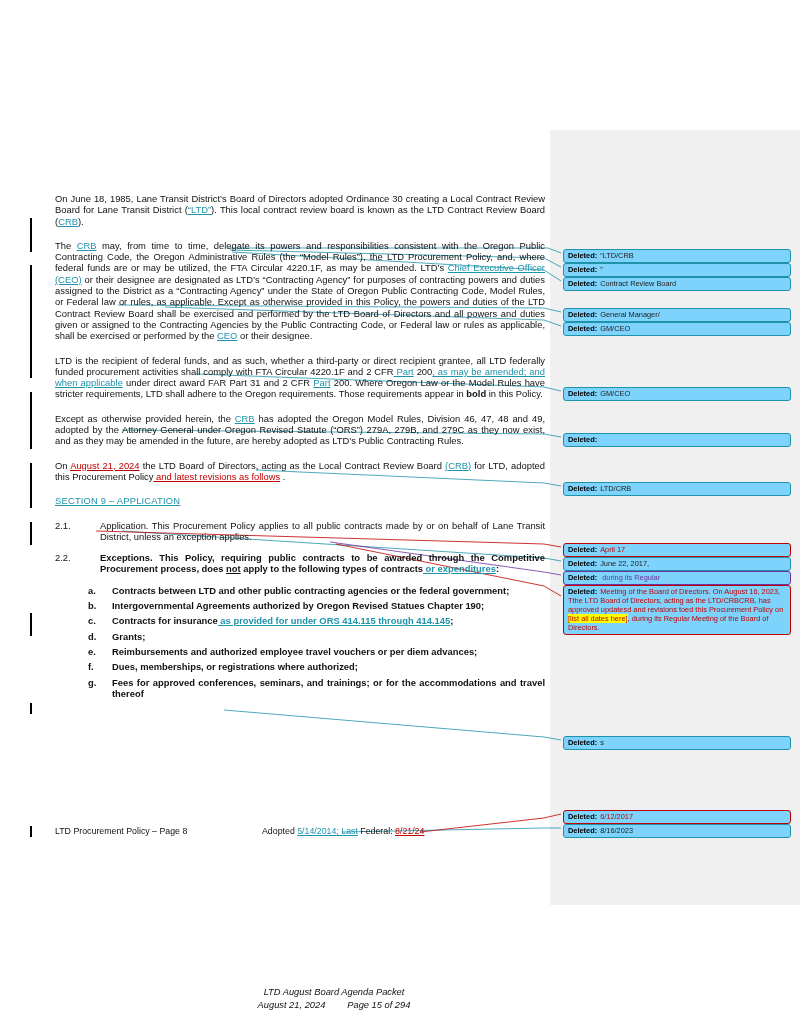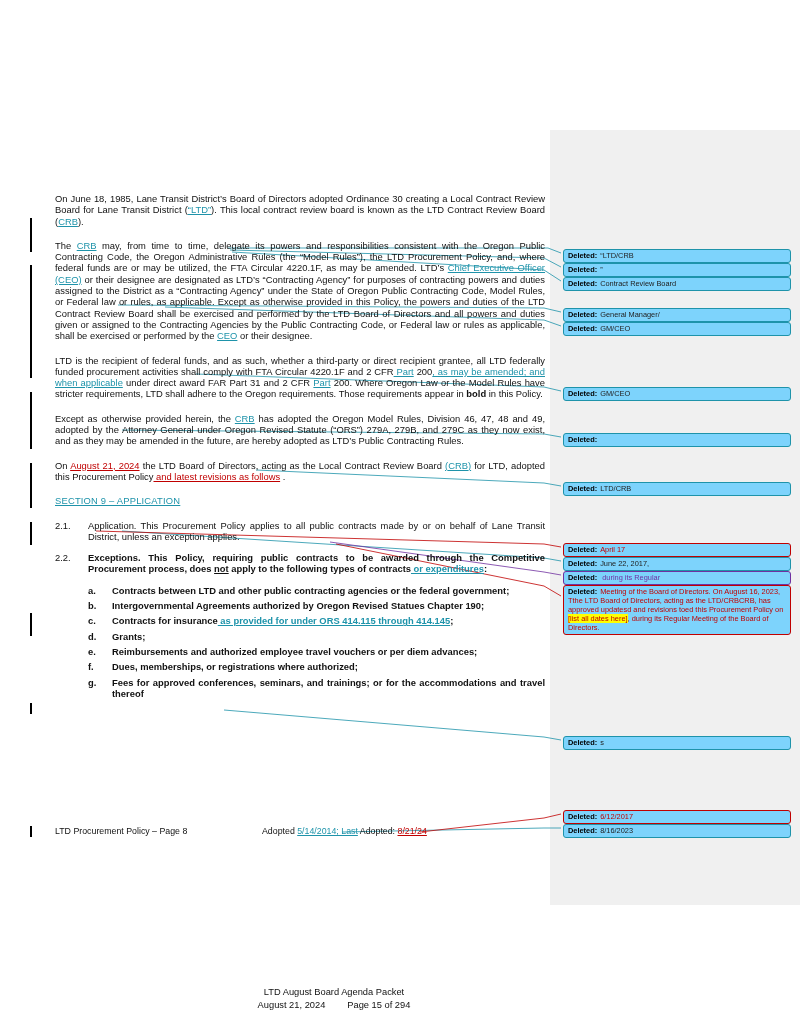--- a/index.html
+++ b/index.html
@@ -6,21 +6,21 @@
   html,body { width:800px; height:1035px; background:#ffffff; font-family:"Liberation Sans",sans-serif; color:#111; position:relative; overflow:hidden; }
   .page { position:absolute; inset:0; }
   .markup-area { position:absolute; left:550px; top:130px; width:250px; height:775px; background:var(--markup-bg,#f0f0f0); }
 
   .doc { position:absolute; left:55px; top:193px; width:490px; font-size:9.4px; line-height:11.3px; }
   .doc p { text-align:justify; margin-bottom:13px; }
   .sec-heading { color:var(--ins-teal,#1e93aa); text-decoration:underline; margin-bottom:13px; letter-spacing:.2px; }
 
   .num-item { display:flex; margin-bottom:10px; }
   .num-item .num { width:33px; flex:none; }
-  .num-item .body { flex:1; text-align:justify; }
+  .num-item .body { flex:1; text-align:justify;margin-left:12px; }
   .sub-item { display:flex; margin:0 0 4px 33px; }
   .sub-item .num { width:24px; flex:none; font-weight:bold; }
   .sub-item .body { flex:1; text-align:justify; font-weight:bold; }
 
   .run-n {}
   .run-i  { color:var(--ins-teal,#1e93aa); text-decoration:underline; }
   .run-r  { color:var(--ins-red,#c00000); text-decoration:underline; }
   .run-b  { font-weight:bold; }
   .run-bi { font-weight:bold; color:var(--ins-teal,#1e93aa); text-decoration:underline; }
   .run-bu { font-weight:bold; text-decoration:underline; }
@@ -40,21 +40,21 @@
 
   .connectors { position:absolute; left:0; top:0; pointer-events:none; }
   .connectors polyline { fill:none; stroke-width:0.8; }
   .c-teal polyline { stroke:var(--ins-teal,#1e93aa); }
   .c-red polyline { stroke:var(--ins-red,#c00000); }
   .c-purple polyline { stroke:var(--ins-purple,#7030a0); }
 
   .footer { position:absolute; top:826px; left:55px; width:500px; font-size:8.8px; line-height:11px; }
   .footer .adopted { position:absolute; left:207px; top:0; }
 
-  .packet { position:absolute; top:986px; left:0; width:668px; text-align:center; font-size:9.3px; line-height:12.5px; }
+  .packet { position:absolute; top:986px; left:0; width:668px; text-align:center; font-size:9.3px; line-height:12.5px;font-style:italic; }
   .packet .row { display:flex; justify-content:center; gap:22px; }
 </style>
 </head>
 <body>
 
 <div class="page">
 
   <div class="markup-area"></div>
 
   <i class="changebar" style="top:218px;height:34px"></i>
@@ -180,21 +180,21 @@
   </div>
   <div class="callout red" style="top:810px">
     <span class="co-label">Deleted:</span><span class="co-text">6/12/2017</span>
   </div>
   <div class="callout teal" style="top:824px">
     <span class="co-label">Deleted:</span><span class="co-text">8/16/2023</span>
   </div>
 
   <div class="footer">
     <span class="f-left">LTD Procurement Policy – Page 8</span>
-    <span class="adopted"><span class="run-n">Adopted </span><span class="run-i">5/14/2014; Last</span><span class="run-n"> Adopted: </span><span class="run-r">8/21/24</span></span>
+    <span class="adopted"><span class="run-n">Adopted </span><span class="run-i">5/14/2014; Last</span><span class="run-n"> Federal: </span><span class="run-r">8/21/24</span></span>
   </div>
 
   <div class="packet">
     <div>LTD August Board Agenda Packet</div>
     <div class="row">
       <span>August 21, 2024</span>
       <span>Page 15 of 294</span>
     </div>
   </div>
 

